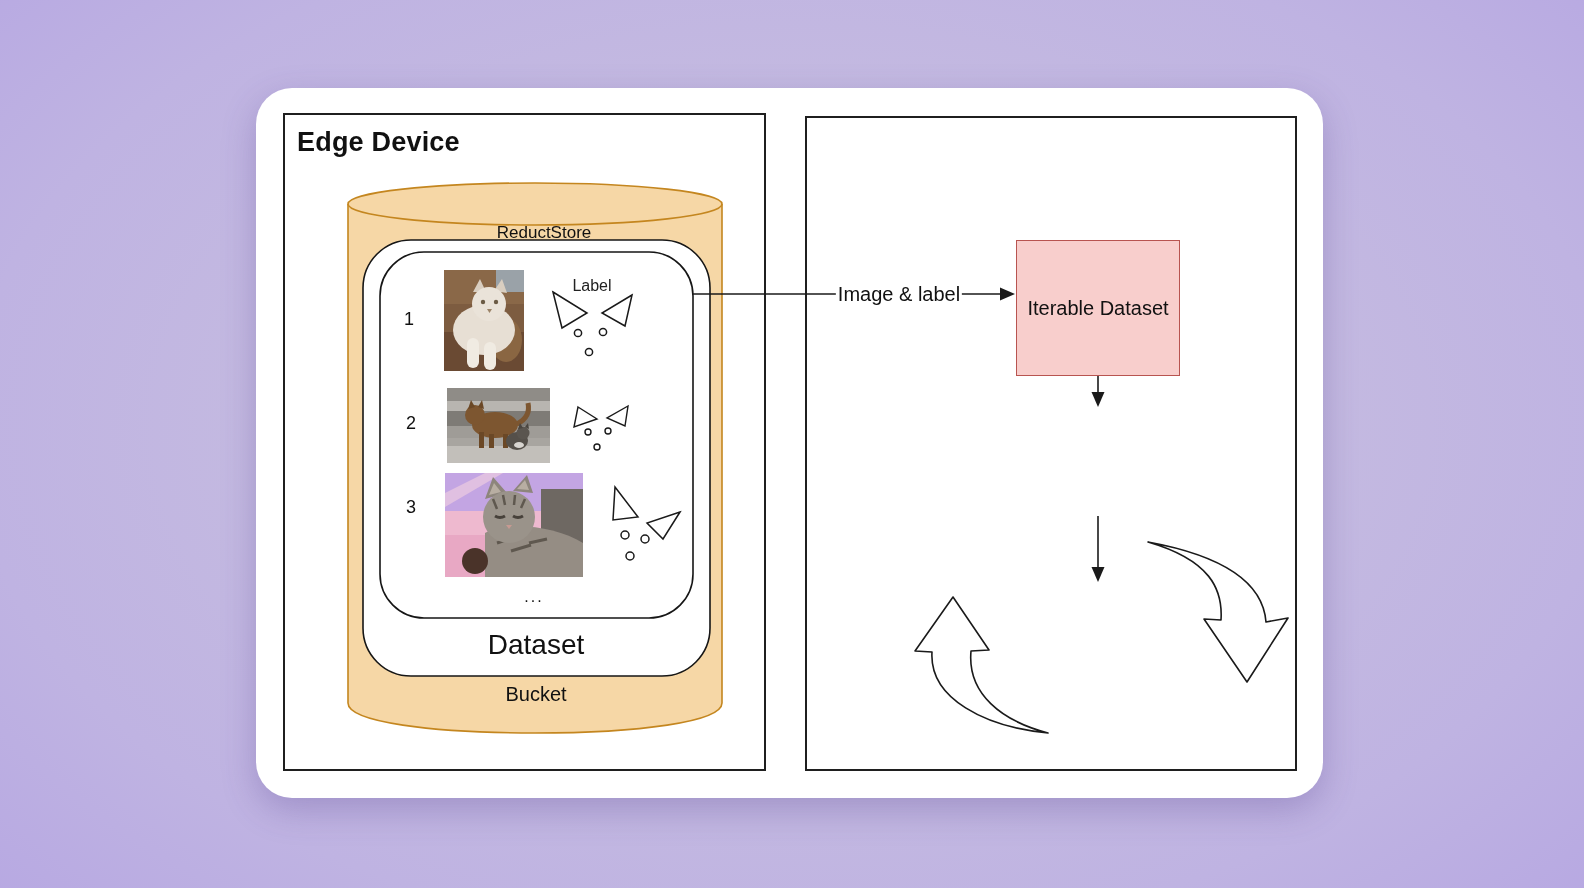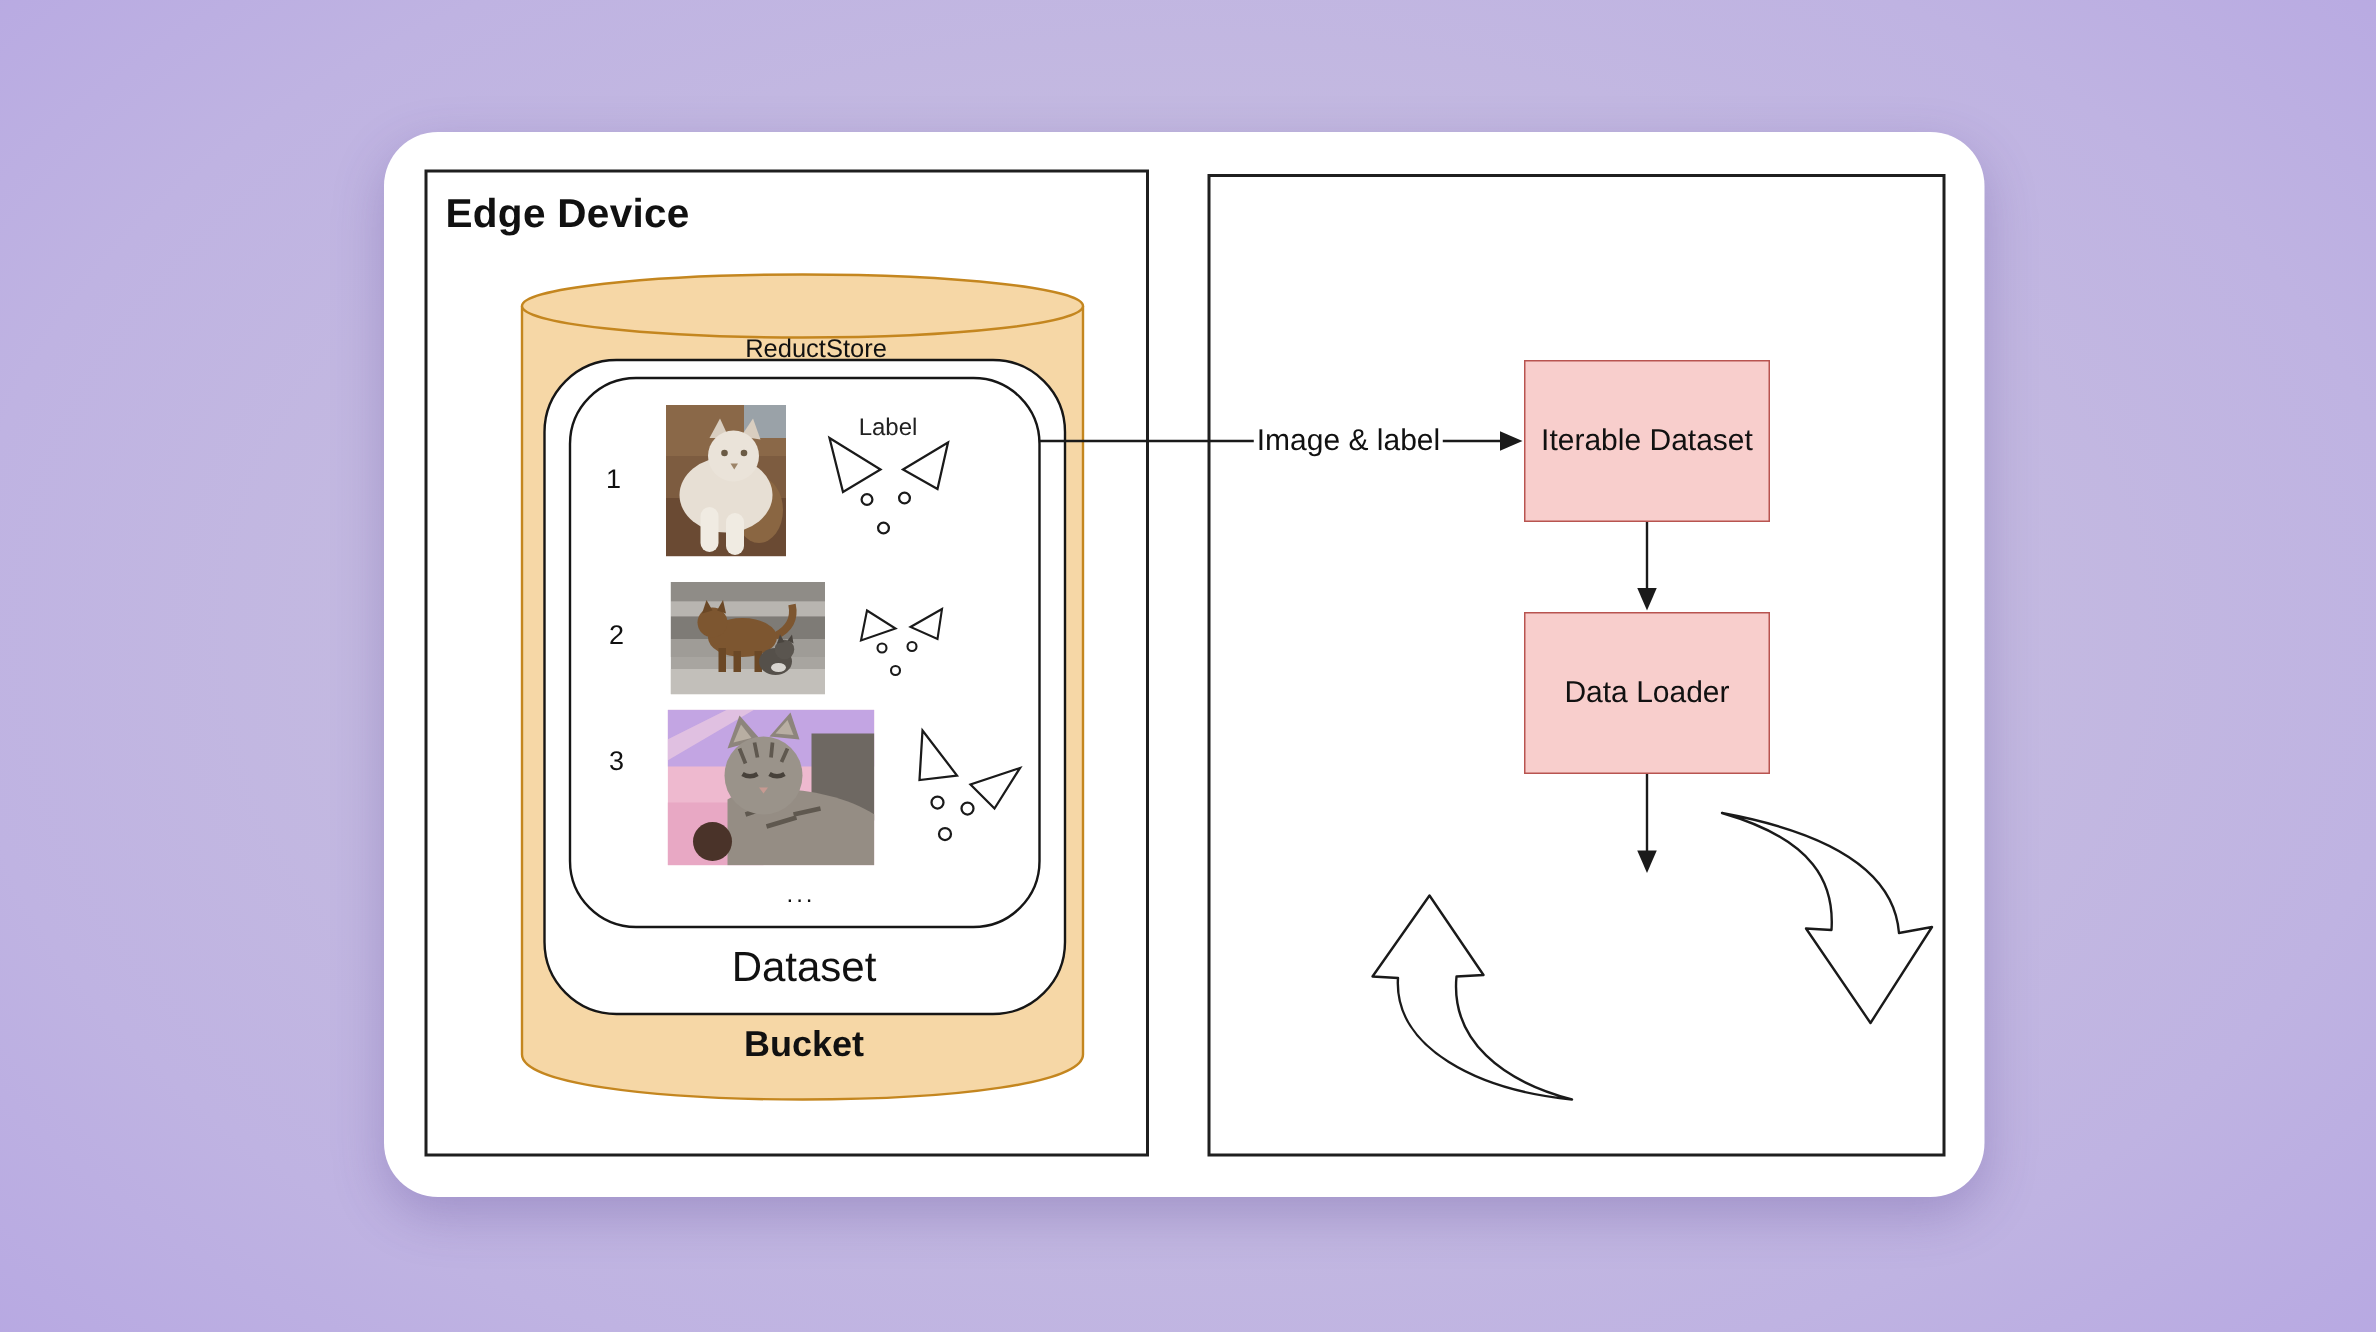--- a/index.html
+++ b/index.html
@@ -25,30 +25,30 @@
   }
   .panel.edge{left:283px;width:483px;}
   .panel.training{left:805px;top:116px;width:492px;height:655px;}
   .panel-title{
     position:absolute;font-weight:bold;font-size:27px;letter-spacing:.2px;white-space:nowrap;
   }
   svg.overlay{position:absolute;left:0;top:0;pointer-events:none;}
   .txt{position:absolute;white-space:nowrap;}
   .center{transform:translateX(-50%);}
   .store-title{font-weight:normal;font-size:17px;margin-top:32px;}
-  .bucket-label{font-weight:bold;font-size:24px;}
+  .bucket-label{font-weight:normal;font-size:20px;}
   .dataset-label{font-size:28px;}
   .ellipsis{font-size:16px;letter-spacing:2px;}
   .rownum{font-size:18px;}
   .glyph-caption{font-size:16px;color:#222;}
   .connector-label{
     font-size:20px;background:#fff;padding:0 2px;line-height:22px;
   }
   .pinkbox{
-    position:absolute;left:1016px;width:164px;height:108px;
+    position:absolute;left:1016px;width:164px;height:136px;
     background:var(--box-fill,#f8cecc);border:1.6px solid var(--box-stroke,#b85450);
     box-sizing:border-box;display:flex;align-items:center;justify-content:center;
     font-size:20px;
   }
   .catimg{position:absolute;overflow:hidden;}
   .catimg svg{display:block;}
 </style>
 </head>
 <body>
 
@@ -127,23 +127,20 @@
   <div class="txt rownum" style="left:404px;top:309px;">1</div>
   <div class="txt rownum" style="left:406px;top:413px;">2</div>
   <div class="txt rownum" style="left:406px;top:497px;">3</div>
 
   <div class="txt center glyph-caption" style="left:592px;top:277px;">Label</div>
 
   <div class="txt center connector-label" style="left:899px;top:283px;">Image &amp; label</div>
 
   <div class="pinkbox" style="top:240px;">
     <span>Iterable Dataset</span>
-  </div>
-  <div class="pinkbox" style="top:408px;">
-    <span>Data Loader</span>
   </div>
 
   <div class="catimg" style="left:444px;top:270px;width:80px;height:101px;">
     <svg width="80" height="101" viewBox="0 0 80 101">
       <rect width="80" height="101" fill="#7d5c40"></rect>
       <rect x="0" y="0" width="80" height="34" fill="#8a6848"></rect>
       <rect x="52" y="0" width="28" height="22" fill="#9aa2a8"></rect>
       <rect x="0" y="62" width="80" height="39" fill="#6a4a33"></rect>
       <ellipse cx="62" cy="70" rx="16" ry="22" fill="#8a6642"></ellipse>
       <ellipse cx="40" cy="60" rx="31" ry="25" fill="#e7dfd4"></ellipse>

